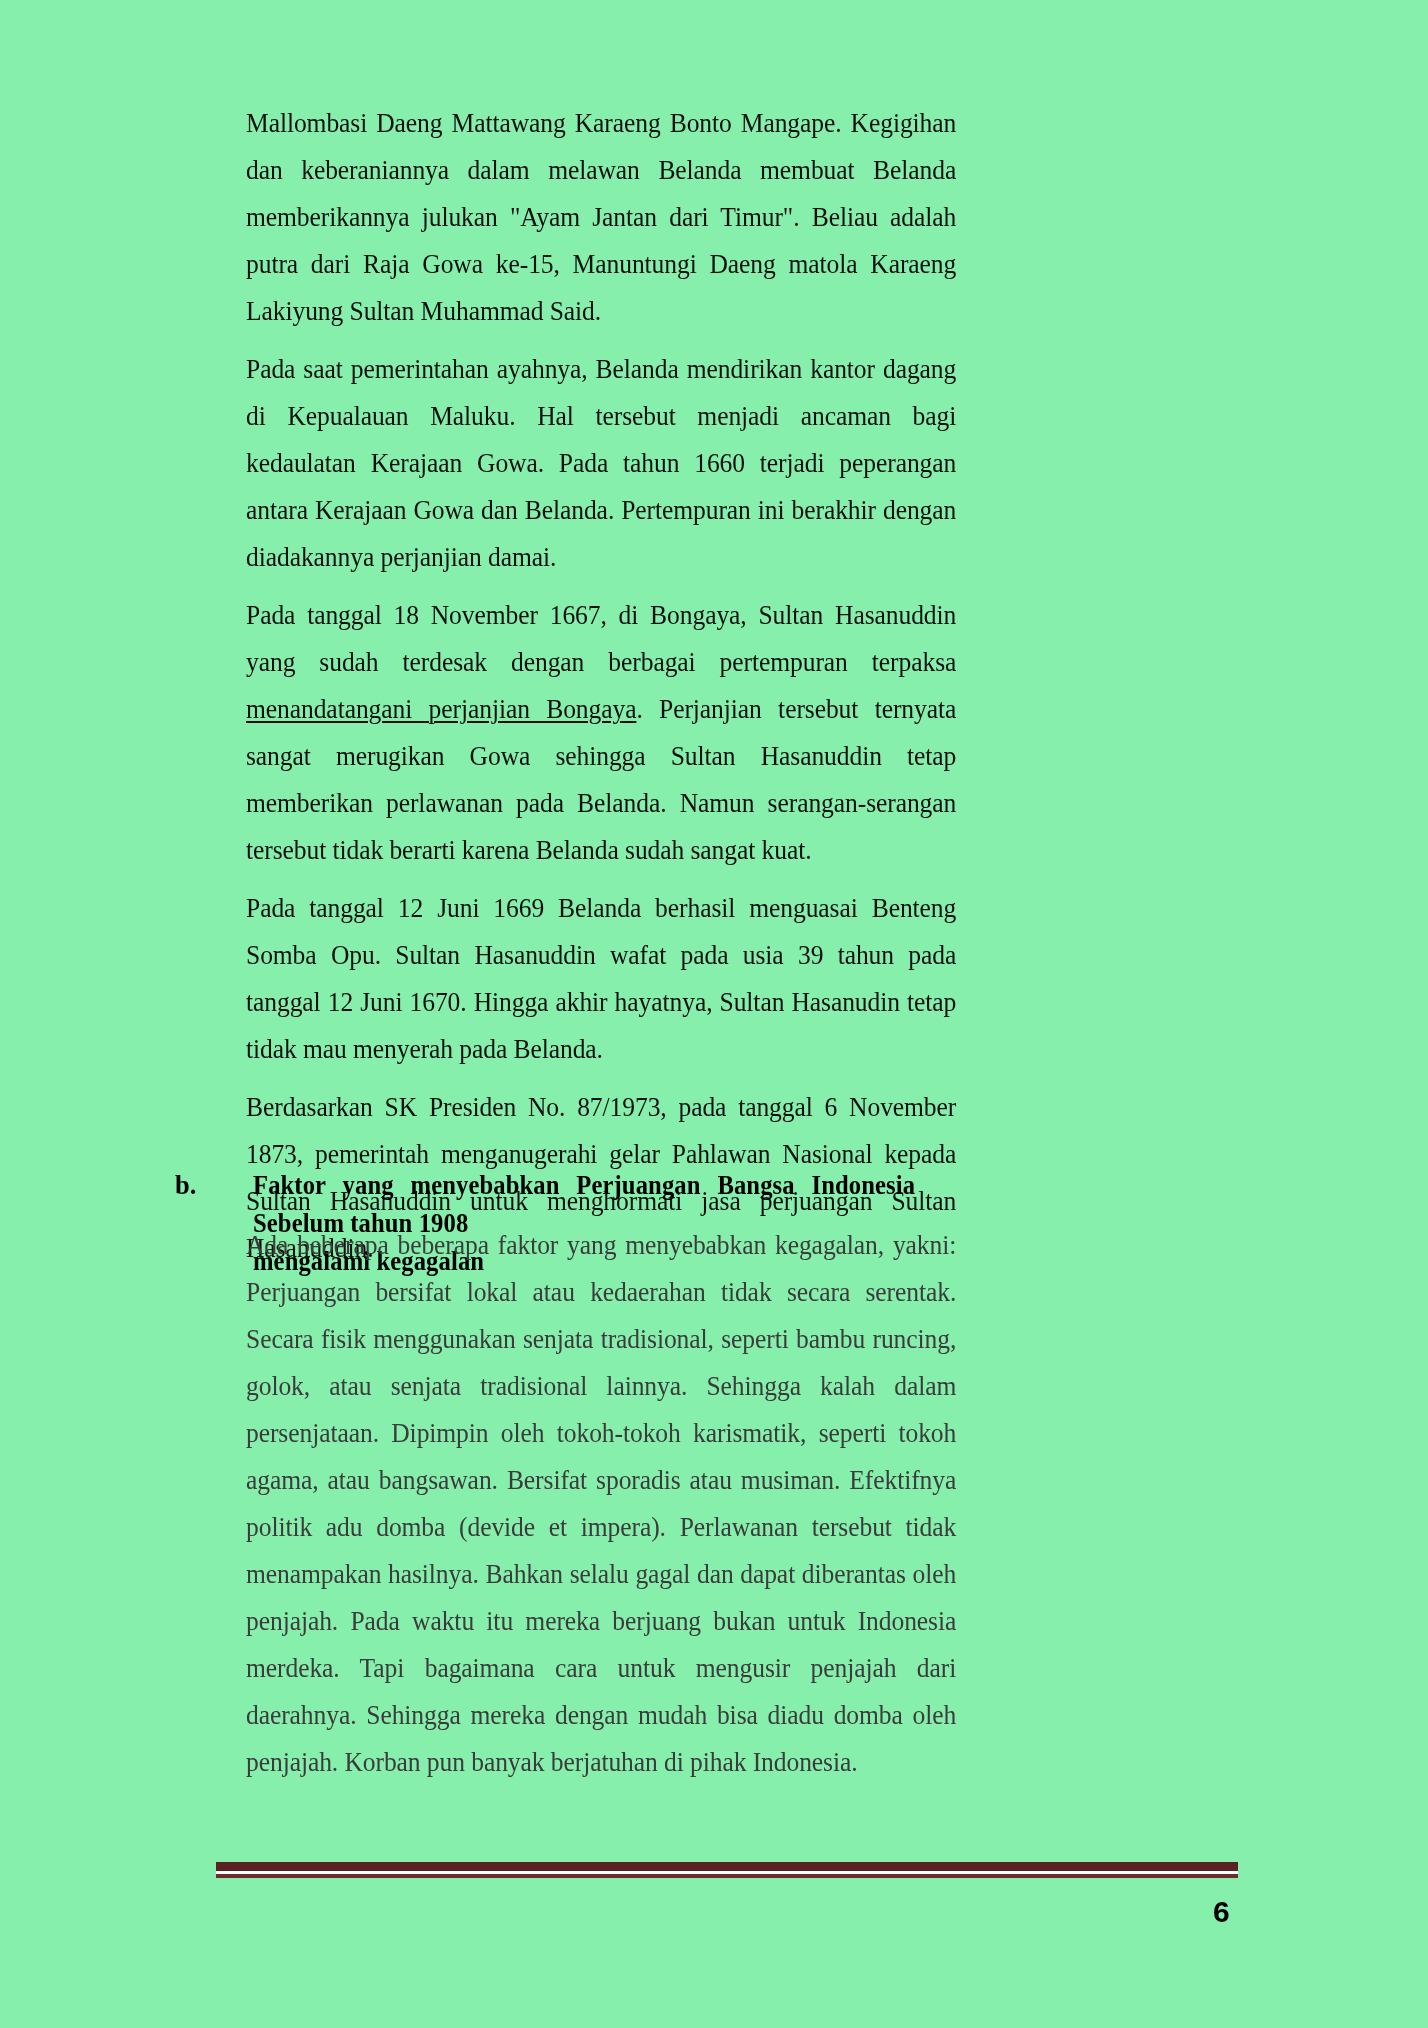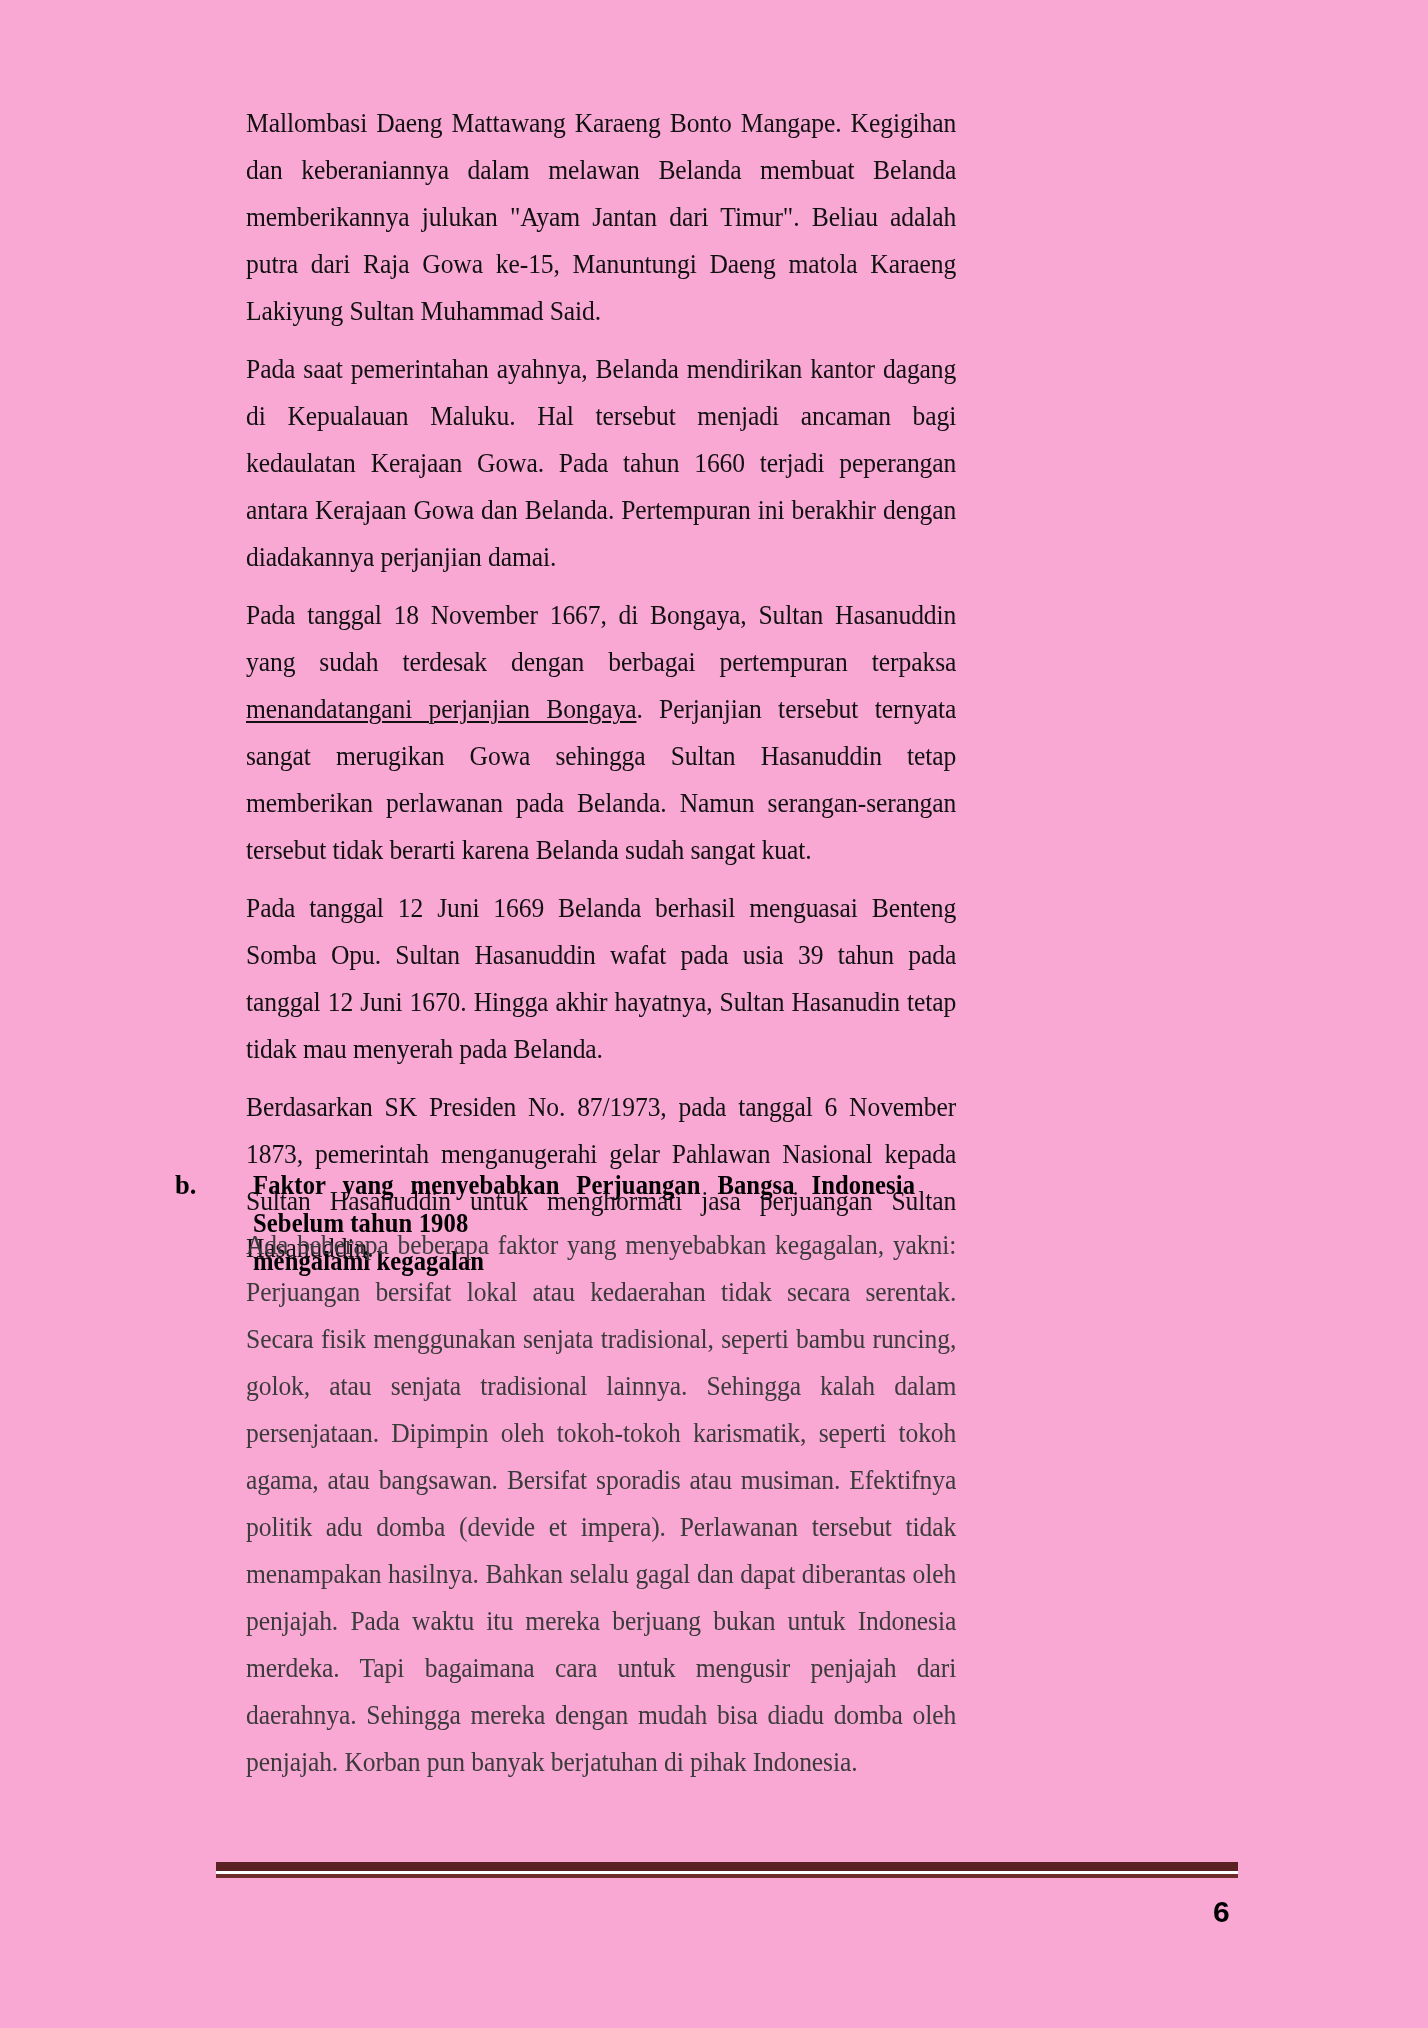--- a/index.html
+++ b/index.html
@@ -13,21 +13,21 @@
     position: relative;
     font-family: "Liberation Serif", "DejaVu Serif", serif;
     overflow: hidden;
   }
 
   .page {
     position: absolute;
     top: 0; left: 0;
     width: 1428px;
     height: 2028px;
-    background: #f9a8d4;
+    background: #86efac;
   }
 
   
   .content {
     position: absolute;
     left: 246px;
     top: 100px;
     width: 710px;
   }
 

